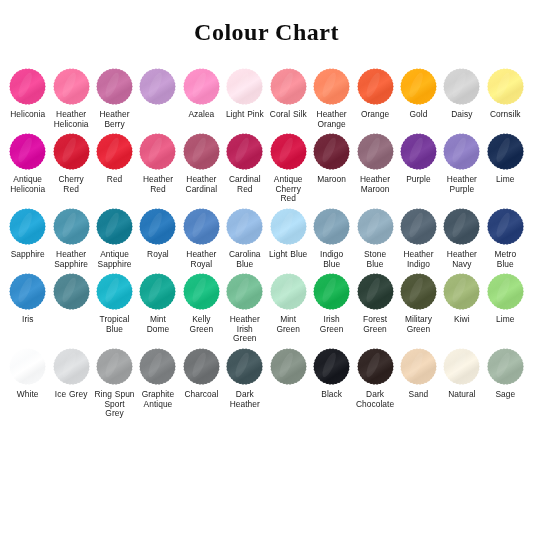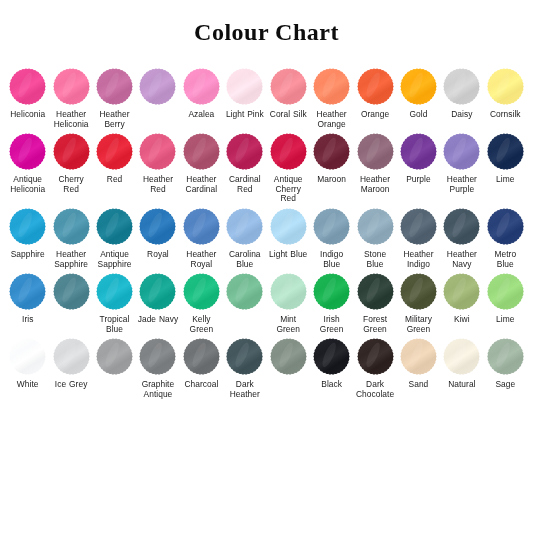--- a/index.html
+++ b/index.html
@@ -781,21 +781,21 @@
                   <stop offset="32%" stop-color="#13a491"></stop>
                   <stop offset="52%" stop-color="#1dae9b"></stop>
                   <stop offset="72%" stop-color="#0b9c89"></stop>
                   <stop offset="100%" stop-color="#11a28f"></stop>
                 </linearGradient>
               </defs>
               <path d="M 50.00 5.00 Q 54.48 1.71 58.27 5.77 Q 63.27 3.35 66.26 8.04 Q 71.62 6.58 73.69 11.74 Q 79.23 11.30 80.32 16.74 Q 85.84 17.33 85.91 22.88 Q 91.24 24.47 90.28 29.94 Q 95.22 32.48 93.28 37.69 Q 97.67 41.09 94.81 45.85 Q 98.50 50.00 94.81 54.15 Q 97.67 58.91 93.28 62.31 Q 95.22 67.52 90.28 70.06 Q 91.24 75.53 85.91 77.12 Q 85.84 82.67 80.32 83.26 Q 79.23 88.70 73.69 88.26 Q 71.62 93.42 66.26 91.96 Q 63.27 96.65 58.27 94.23 Q 54.48 98.29 50.00 95.00 Q 45.52 98.29 41.73 94.23 Q 36.73 96.65 33.74 91.96 Q 28.38 93.42 26.31 88.26 Q 20.77 88.70 19.68 83.26 Q 14.16 82.67 14.09 77.12 Q 8.76 75.53 9.72 70.06 Q 4.78 67.52 6.72 62.31 Q 2.33 58.91 5.19 54.15 Q 1.50 50.00 5.19 45.85 Q 2.33 41.09 6.72 37.69 Q 4.78 32.48 9.72 29.94 Q 8.76 24.47 14.09 22.88 Q 14.16 17.33 19.68 16.74 Q 20.77 11.30 26.31 11.74 Q 28.38 6.58 33.74 8.04 Q 36.73 3.35 41.73 5.77 Q 45.52 1.71 50.00 5.00 Z" fill="url(#g39)"></path>
               <ellipse cx="44" cy="46" rx="11" ry="34" transform="rotate(24 44 46)" fill="#ffffff" opacity="0.07"></ellipse>
             </svg>
           </div>
-          <div class="swatch-label">Jade Navy</div>
+          <div class="swatch-label">Mint Dome</div>
         </div>
         <div class="swatch-cell">
           <div class="swatch-disc-wrap">
             <svg viewBox="0 0 100 100" width="39" height="39">
               <defs>
                 <linearGradient id="g40" x1="18%" y1="0%" x2="82%" y2="100%">
                   <stop offset="0%" stop-color="#1ec284"></stop>
                   <stop offset="32%" stop-color="#18bc7e"></stop>
                   <stop offset="52%" stop-color="#22c688"></stop>
                   <stop offset="72%" stop-color="#10b476"></stop>
@@ -817,20 +817,21 @@
                   <stop offset="32%" stop-color="#73bb93"></stop>
                   <stop offset="52%" stop-color="#7dc59d"></stop>
                   <stop offset="72%" stop-color="#6bb38b"></stop>
                   <stop offset="100%" stop-color="#71b991"></stop>
                 </linearGradient>
               </defs>
               <path d="M 50.00 5.00 Q 54.48 1.71 58.27 5.77 Q 63.27 3.35 66.26 8.04 Q 71.62 6.58 73.69 11.74 Q 79.23 11.30 80.32 16.74 Q 85.84 17.33 85.91 22.88 Q 91.24 24.47 90.28 29.94 Q 95.22 32.48 93.28 37.69 Q 97.67 41.09 94.81 45.85 Q 98.50 50.00 94.81 54.15 Q 97.67 58.91 93.28 62.31 Q 95.22 67.52 90.28 70.06 Q 91.24 75.53 85.91 77.12 Q 85.84 82.67 80.32 83.26 Q 79.23 88.70 73.69 88.26 Q 71.62 93.42 66.26 91.96 Q 63.27 96.65 58.27 94.23 Q 54.48 98.29 50.00 95.00 Q 45.52 98.29 41.73 94.23 Q 36.73 96.65 33.74 91.96 Q 28.38 93.42 26.31 88.26 Q 20.77 88.70 19.68 83.26 Q 14.16 82.67 14.09 77.12 Q 8.76 75.53 9.72 70.06 Q 4.78 67.52 6.72 62.31 Q 2.33 58.91 5.19 54.15 Q 1.50 50.00 5.19 45.85 Q 2.33 41.09 6.72 37.69 Q 4.78 32.48 9.72 29.94 Q 8.76 24.47 14.09 22.88 Q 14.16 17.33 19.68 16.74 Q 20.77 11.30 26.31 11.74 Q 28.38 6.58 33.74 8.04 Q 36.73 3.35 41.73 5.77 Q 45.52 1.71 50.00 5.00 Z" fill="url(#g41)"></path>
               <ellipse cx="44" cy="46" rx="11" ry="34" transform="rotate(24 44 46)" fill="#ffffff" opacity="0.07"></ellipse>
             </svg>
           </div>
+          <div class="swatch-label">Heather Irish Green</div>
         </div>
         <div class="swatch-cell">
           <div class="swatch-disc-wrap">
             <svg viewBox="0 0 100 100" width="39" height="39">
               <defs>
                 <linearGradient id="g42" x1="18%" y1="0%" x2="82%" y2="100%">
                   <stop offset="0%" stop-color="#b8e6cc"></stop>
                   <stop offset="32%" stop-color="#b2e0c6"></stop>
                   <stop offset="52%" stop-color="#bcead0"></stop>
                   <stop offset="72%" stop-color="#aad8be"></stop>
@@ -980,20 +981,21 @@
                   <stop offset="32%" stop-color="#9fa1a2"></stop>
                   <stop offset="52%" stop-color="#a9abac"></stop>
                   <stop offset="72%" stop-color="#97999a"></stop>
                   <stop offset="100%" stop-color="#9d9fa0"></stop>
                 </linearGradient>
               </defs>
               <path d="M 50.00 5.00 Q 54.48 1.71 58.27 5.77 Q 63.27 3.35 66.26 8.04 Q 71.62 6.58 73.69 11.74 Q 79.23 11.30 80.32 16.74 Q 85.84 17.33 85.91 22.88 Q 91.24 24.47 90.28 29.94 Q 95.22 32.48 93.28 37.69 Q 97.67 41.09 94.81 45.85 Q 98.50 50.00 94.81 54.15 Q 97.67 58.91 93.28 62.31 Q 95.22 67.52 90.28 70.06 Q 91.24 75.53 85.91 77.12 Q 85.84 82.67 80.32 83.26 Q 79.23 88.70 73.69 88.26 Q 71.62 93.42 66.26 91.96 Q 63.27 96.65 58.27 94.23 Q 54.48 98.29 50.00 95.00 Q 45.52 98.29 41.73 94.23 Q 36.73 96.65 33.74 91.96 Q 28.38 93.42 26.31 88.26 Q 20.77 88.70 19.68 83.26 Q 14.16 82.67 14.09 77.12 Q 8.76 75.53 9.72 70.06 Q 4.78 67.52 6.72 62.31 Q 2.33 58.91 5.19 54.15 Q 1.50 50.00 5.19 45.85 Q 2.33 41.09 6.72 37.69 Q 4.78 32.48 9.72 29.94 Q 8.76 24.47 14.09 22.88 Q 14.16 17.33 19.68 16.74 Q 20.77 11.30 26.31 11.74 Q 28.38 6.58 33.74 8.04 Q 36.73 3.35 41.73 5.77 Q 45.52 1.71 50.00 5.00 Z" fill="url(#g50)"></path>
               <ellipse cx="44" cy="46" rx="11" ry="34" transform="rotate(24 44 46)" fill="#ffffff" opacity="0.07"></ellipse>
             </svg>
           </div>
+          <div class="swatch-label">Ring Spun Sport Grey</div>
         </div>
         <div class="swatch-cell">
           <div class="swatch-disc-wrap">
             <svg viewBox="0 0 100 100" width="39" height="39">
               <defs>
                 <linearGradient id="g51" x1="18%" y1="0%" x2="82%" y2="100%">
                   <stop offset="0%" stop-color="#85888a"></stop>
                   <stop offset="32%" stop-color="#7f8284"></stop>
                   <stop offset="52%" stop-color="#898c8e"></stop>
                   <stop offset="72%" stop-color="#777a7c"></stop>

